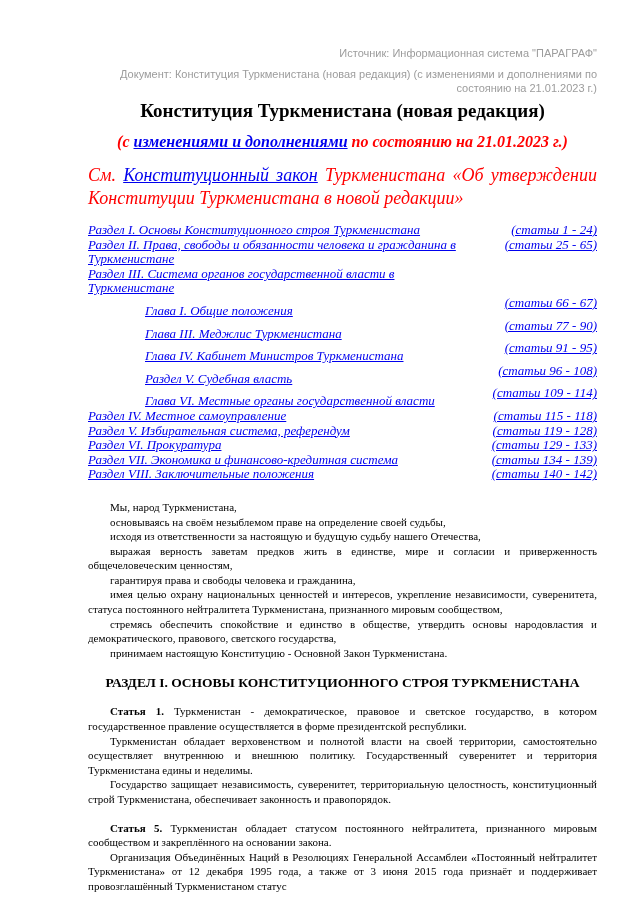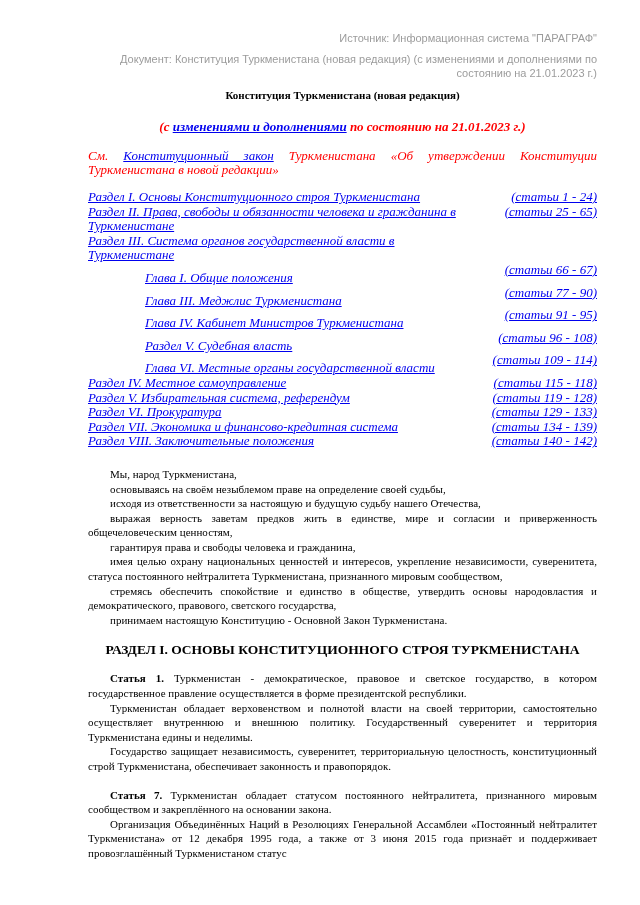--- a/index.html
+++ b/index.html
@@ -1,37 +1,37 @@
 <!DOCTYPE html>
 <html><head>
 <meta charset="utf-8">
 <style>
   html,body{margin:0;padding:0;background:#ffffff;}
   body{width:640px;height:905px;overflow:hidden;color:#000;
        font-family:"Liberation Serif",serif;}
   .page{box-sizing:border-box;width:640px;height:905px;
-        padding:31px 43px 0 88px;background:#fff;}
+        padding:46px 43px 0 88px;background:#fff;}
 
   
   .doc-meta{font-family:"Liberation Sans",sans-serif;font-size:11px;
             line-height:14px;color:#9c9c9c;text-align:right;}
   .doc-meta .m1{margin:0 0 7px 0;}
   .doc-meta p{margin:0;}
 
   
-  .doc-title{font-size:11px;font-weight:bold;text-align:center;
+  .doc-title{font-size:19px;font-weight:bold;text-align:center;
              margin:8px 0 16px 0;line-height:15px;}
-  .doc-subtitle{font-size:13px;font-weight:bold;font-style:italic;
+  .doc-subtitle{font-size:16px;font-weight:bold;font-style:italic;
                 color:#ff0000;text-align:center;margin:1px 0 0 0;line-height:15px;}
 
   .lnk{color:#0000ee;text-decoration:underline;cursor:pointer;}
 
   
-  .see-also{margin:15px 0 0 0;font-size:13px;font-style:italic;color:#ff0000;
-            text-align:justify;line-height:14px;}
+  .see-also{margin:15px 0 0 0;font-size:18px;font-style:italic;color:#ff0000;
+            text-align:justify;line-height:23px;}
 
   
   .toc{margin-top:13px;font-size:13px;font-style:italic;line-height:14.6px;}
   .toc-row{display:flex;align-items:flex-start;}
   .toc-label{max-width:380px;}
   .toc-row.indent .toc-label{padding-left:57px;max-width:437px;margin-top:8px;}
   .toc-range{margin-left:auto;white-space:nowrap;}
 
   
   .preamble{margin-top:18px;}
@@ -125,17 +125,17 @@
 
   <h2 class="section-heading">РАЗДЕЛ I. ОСНОВЫ КОНСТИТУЦИОННОГО СТРОЯ ТУРКМЕНИСТАНА</h2>
 
   <div class="article">
     <p class="body-par"><span class="lead">Статья 1.</span> <span>Туркменистан - демократическое, правовое и светское государство, в котором государственное правление осуществляется в форме президентской республики.</span></p>
     <p class="body-par">Туркменистан обладает верховенством и полнотой власти на своей территории, самостоятельно осуществляет внутреннюю и внешнюю политику. Государственный суверенитет и территория Туркменистана едины и неделимы.</p>
     <p class="body-par">Государство защищает независимость, суверенитет, территориальную целостность, конституционный строй Туркменистана, обеспечивает законность и правопорядок.</p>
   </div>
 
   <div class="article">
-    <p class="body-par"><span class="lead">Статья 7.</span> <span>Туркменистан обладает статусом постоянного нейтралитета, признанного мировым сообществом и закреплённого на основании закона.</span></p>
+    <p class="body-par"><span class="lead">Статья 5.</span> <span>Туркменистан обладает статусом постоянного нейтралитета, признанного мировым сообществом и закреплённого на основании закона.</span></p>
     <p class="body-par">Организация Объединённых Наций в Резолюциях Генеральной Ассамблеи «Постоянный нейтралитет Туркменистана» от 12 декабря 1995 года, а также от 3 июня 2015 года признаёт и поддерживает провозглашённый Туркменистаном статус</p>
   </div>
 
 </div>
 
 </body></html>

